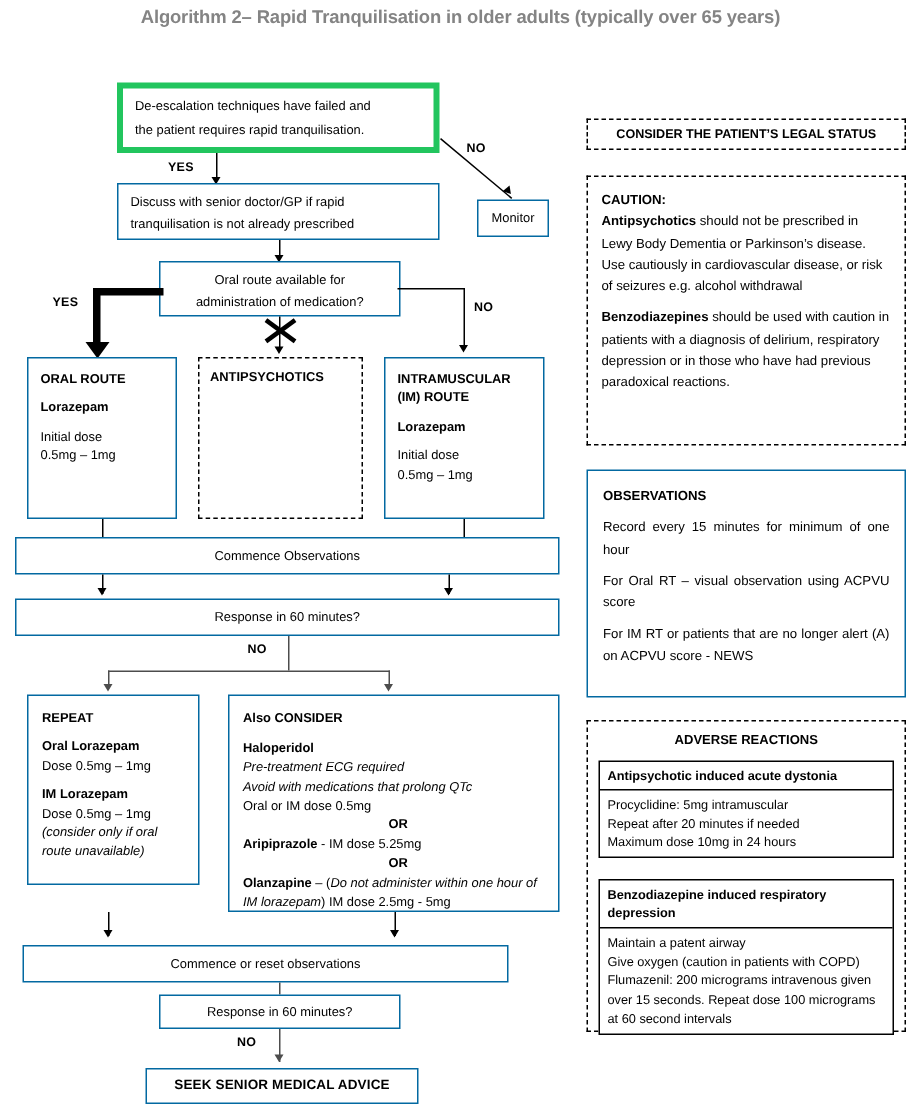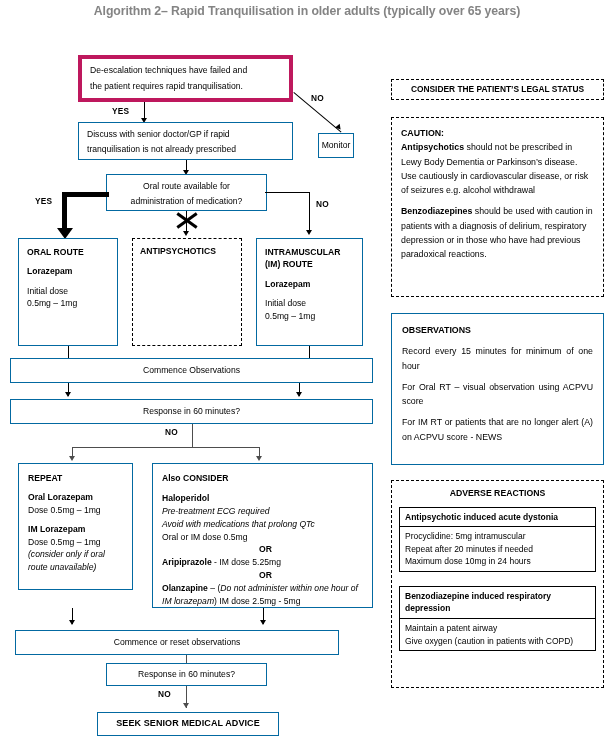--- a/index.html
+++ b/index.html
@@ -15,21 +15,21 @@
   #title{
     left:0;top:4px;width:614px;text-align:center;
     font-size:12.3px;font-weight:bold;color:#848484;letter-spacing:-0.1px;
   }
 
   
   .box{
     border:1px solid #0369a1;background:#fff;
     font-size:8.6px;line-height:1.45;
   }
-  .box.thick{border:4px solid #be185d;}
+  .box.thick{border:4px solid #22c55e;}
   .box.dashed{border:1px dashed #000;}
   .pad{padding:5px 7px;}
   .center{display:flex;align-items:center;justify-content:center;text-align:center;}
   .justify{text-align:justify;text-justify:inter-word;}
   b,.b{font-weight:bold;}
   i,.i{font-style:italic;}
   .sp{display:block;height:7px;}
 
   
   .ln{position:absolute;background:#000;}
@@ -72,21 +72,21 @@
 </div>
 
 <div class="lbl" style="left:112px;top:106px;">YES</div>
 <div class="ln vl" style="left:144px;top:102px;height:18px;"></div>
 <div class="ah" style="left:141px;top:118px;"></div>
 
 <div class="diag" style="left:294px;top:92px;width:62px;transform:rotate(40deg);"></div>
 <div class="ah" style="left:336px;top:125px;transform:rotate(-40deg);"></div>
 <div class="lbl" style="left:311px;top:93px;">NO</div>
 
-<div class="abs box center" style="left:318px;top:133px;width:36px;height:25px;">
+<div class="abs box center" style="left:318px;top:133px;width:48px;height:25px;">
   <span>Monitor</span>
 </div>
 
 <div class="abs box" style="left:78px;top:122px;width:215px;height:38px;">
   <div class="pad" style="padding:5px 8px;">
     <div>Discuss with senior doctor/GP if rapid</div>
     <div style="margin-top:3px;">tranquilisation is not already prescribed</div>
   </div>
 </div>
 
@@ -257,16 +257,17 @@
         <div>Repeat after 20 minutes if needed</div>
         <div>Maximum dose 10mg in 24 hours</div>
       </div>
     </div>
 
     <div class="subbox" style="margin-top:14px;">
       <div class="hd">Benzodiazepine induced respiratory depression</div>
       <div class="bd">
         <div>Maintain a patent airway</div>
         <div>Give oxygen (caution in patients with COPD)</div>
+        <div>Flumazenil: 200 micrograms intravenous given over 15 seconds. Repeat dose 100 micrograms at 60 second intervals</div>
       </div>
     </div>
   </div>
 </div>
 
 </body></html>

